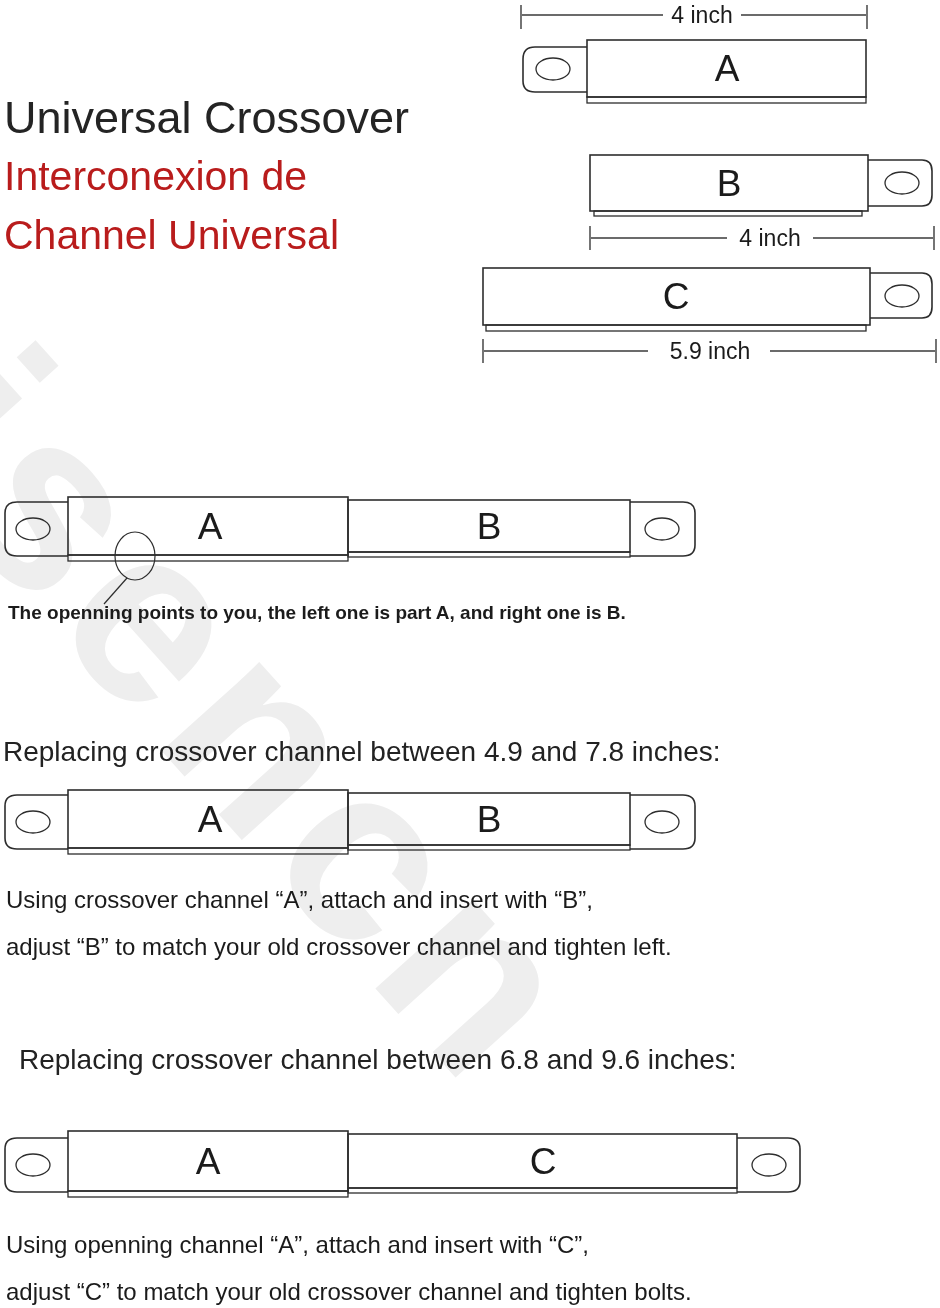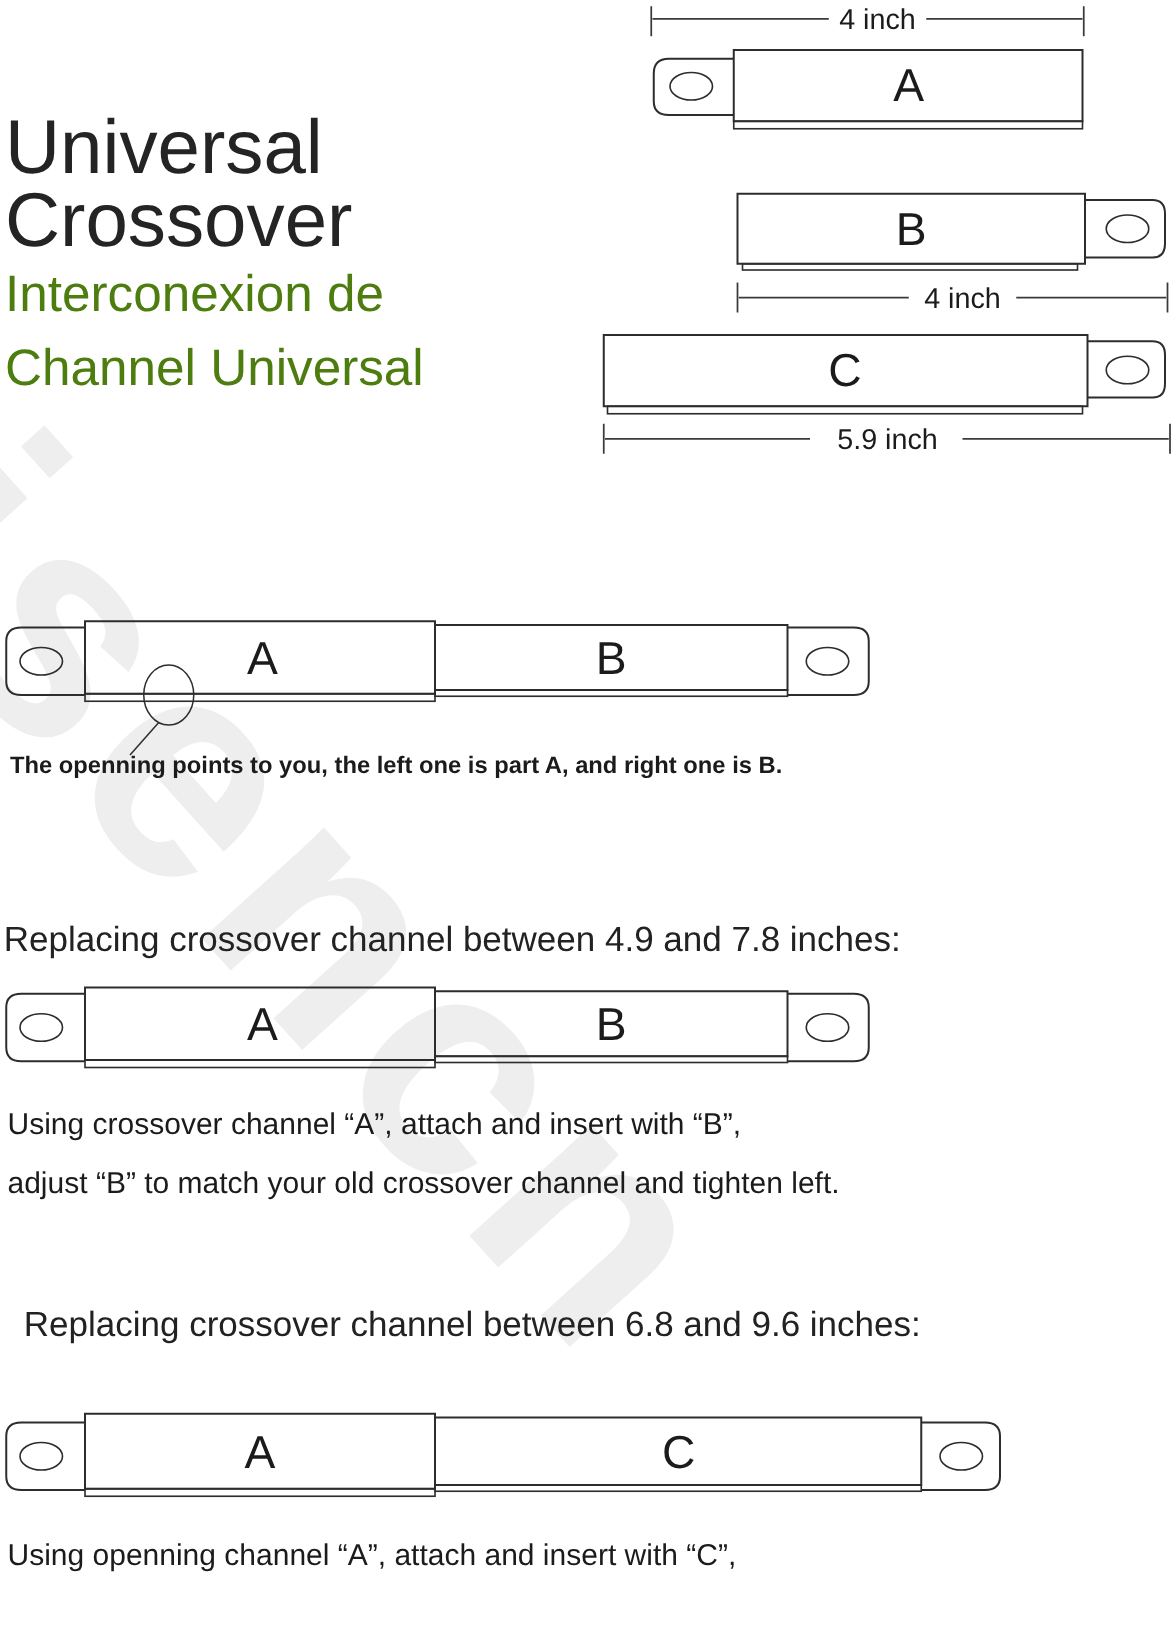--- a/index.html
+++ b/index.html
@@ -23,22 +23,22 @@
     letter-spacing: 14px;
     color: #eeeeee;
     transform: rotate(48deg);
     transform-origin: 0 0;
     white-space: nowrap;
     user-select: none;
   }
   .layer { position: absolute; z-index: 1; }
 
   .title-block { left: 4px; top: 88px; width: 470px; }
-  .title-line   { font-size: 61px; line-height: 59px; font-weight: 400; color: #242424; }
-  .subtitle-line{ font-size: 41px; line-height: 59px; font-weight: 300; color: #4d7c0f; }
+  .title-line   { font-size: 45px; line-height: 59px; font-weight: 400; color: #242424; }
+  .subtitle-line{ font-size: 41px; line-height: 59px; font-weight: 300; color: #b91c1c; }
 
   .section-heading { font-size: 28px; font-weight: 400; color: #222222; white-space: nowrap; }
   .body-text { font-size: 24px; font-weight: 400; color: #1b1b1b; white-space: nowrap; }
   .note-text { font-size: 19px; font-weight: 700; color: #1b1b1b; white-space: nowrap; }
 
   svg { overflow: visible; display: block; }
   .outline { fill: none; stroke: #2d2d2d; stroke-width: 1.6px; }
   .thin    { fill: none; stroke: #2d2d2d; stroke-width: 1.3px; }
   .dim     { fill: none; stroke: #3a3a3a; stroke-width: 1.4px; }
   .annot   { fill: none; stroke: #2d2d2d; stroke-width: 1.2px; }
@@ -142,14 +142,15 @@
     <ellipse class="thin" cx="769" cy="1165" rx="17" ry="11"></ellipse>
     <rect class="outline" x="68" y="1131" width="280" height="60"></rect>
     <rect class="thin" x="68" y="1191" width="280" height="6"></rect>
     <rect class="outline" x="348" y="1134" width="389" height="54"></rect>
     <rect class="thin" x="348" y="1188" width="389" height="5"></rect>
     <text class="part-label" x="208" y="1174">A</text>
     <text class="part-label" x="543" y="1174">C</text>
   </svg>
 
   <div class="layer body-text" style="left:6px; top:1231px;">Using openning channel “A”, attach and insert with “C”,</div>
+  <div class="layer body-text" style="left:6px; top:1278px;">adjust “C” to match your old crossover channel and tighten bolts.</div>
 
 </div>
 
 </body></html>

